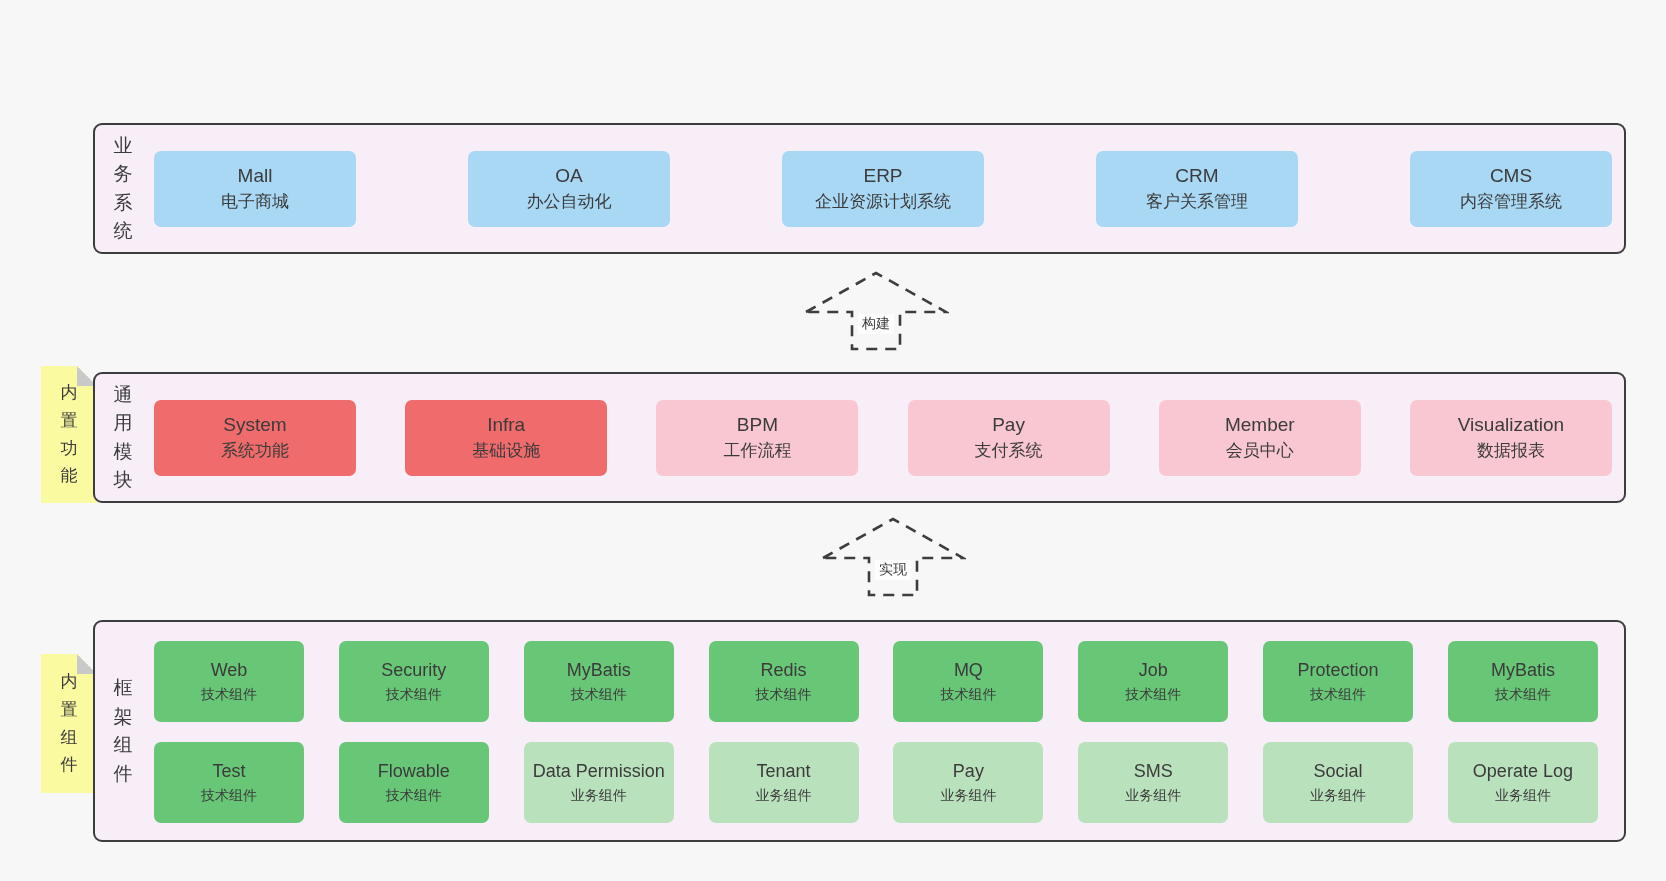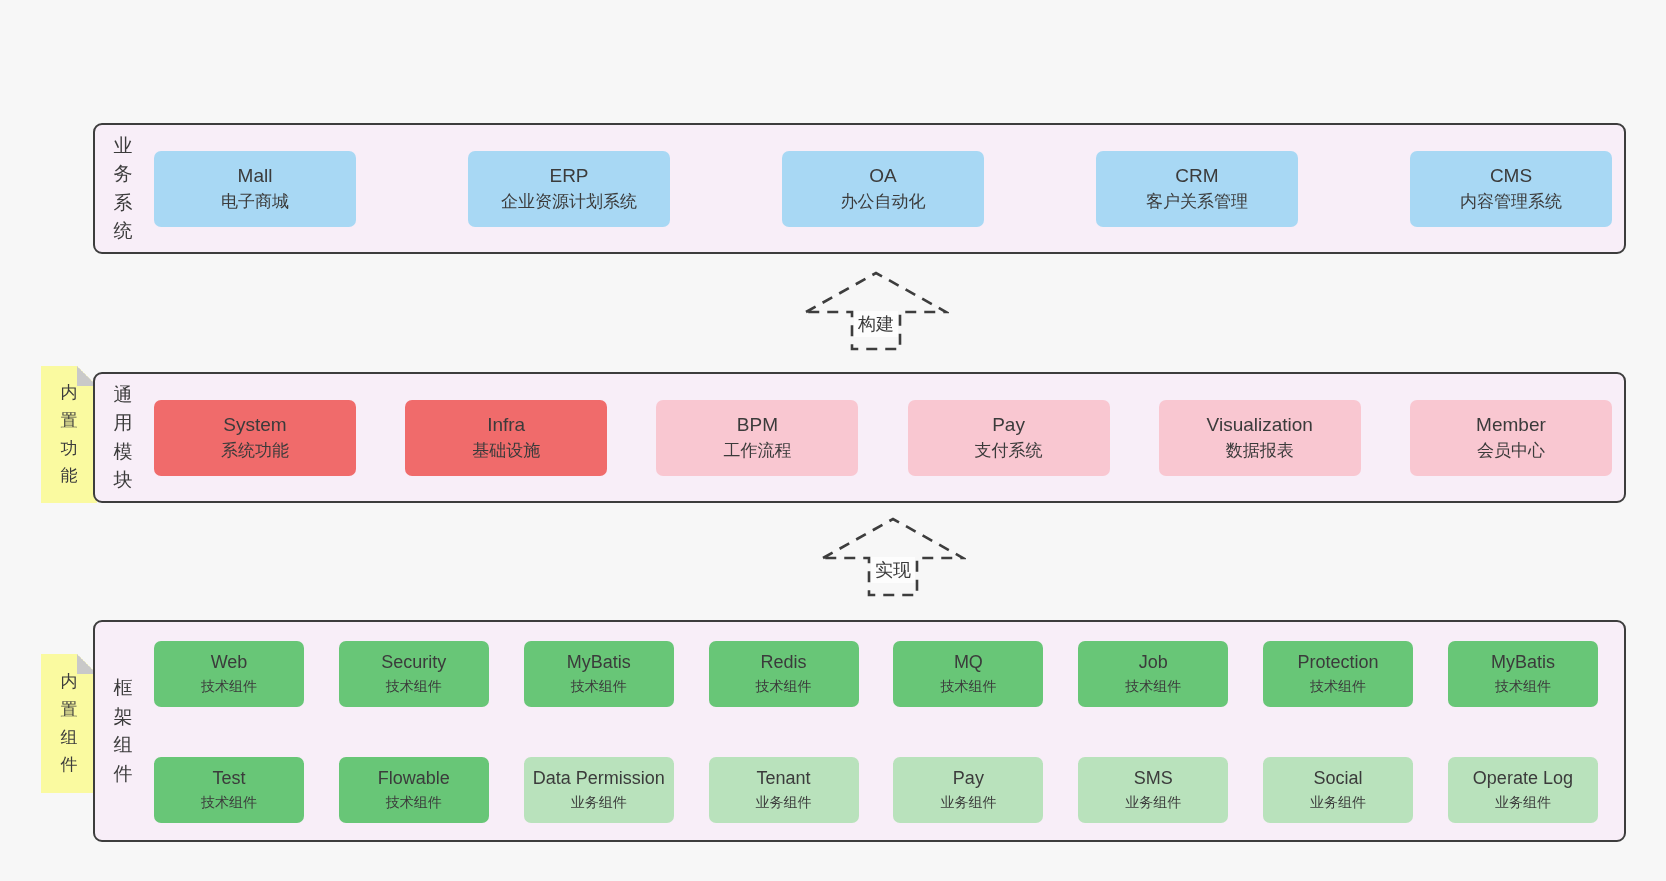--- a/index.html
+++ b/index.html
@@ -40,21 +40,21 @@
     display: flex; flex-direction: column; justify-content: space-between;
   }
   .row8 { display: flex; justify-content: space-between; }
 
   .box {
     border-radius: 7px;
     display: flex; flex-direction: column; justify-content: center; align-items: center;
     text-align: center; box-sizing: border-box; padding: 2px 4px;
   }
   .box.large { width: 202px; height: 76px; }
-  .box.small { width: 150px; height: 66px; }
+  .box.small { width: 150px; height: 81px; }
   .box-en { font-size: 19px; line-height: 26px; }
   .box-zh { font-size: 17px; line-height: 25px; }
   .box.small .box-en { font-size: 18px; line-height: 24px; }
   .box.small .box-zh { font-size: 14px; line-height: 24px; }
 
   .blue       { background: var(--box-blue, #a8d8f4); }
   .red        { background: var(--box-red, #f06b6b); justify-content: center; }
   .pink       { background: var(--box-pink, #f9c7d1); }
   .green      { background: var(--box-green, #68c677); }
   .lightgreen { background: var(--box-lightgreen, #b9e2bc); }
@@ -83,44 +83,44 @@
   #arrow-build     { left: 803px; top: 270px; }
   #arrow-implement { left: 820px; top: 516px; }
   .arrow svg { display: block; width: 146px; height: 82px; }
   .arrow polygon {
     fill: none; stroke: var(--section-border, #3d3d3d);
     stroke-width: 2.6; stroke-dasharray: 11 8; stroke-linejoin: miter;
   }
   .arrow-label {
     position: absolute; left: 50%; top: 54px; transform: translate(-50%, -50%);
     background: var(--arrow-label-bg, #fdfdfd);
-    padding: 1px 4px; font-size: 18px; color: var(--text, #3b3b3b);
+    padding: 1px 4px; font-size: 14px; color: var(--text, #3b3b3b);
     white-space: nowrap;
   }
 </style>
 </head>
 <body>
 
 <div class="section" id="section-business">
   <div class="section-label">业
 务
 系
 统</div>
   <div class="row6">
     <div class="box large blue">
       <div class="box-en">Mall</div>
       <div class="box-zh">电子商城</div>
     </div>
     <div class="box large blue">
+      <div class="box-en">OA</div>
+      <div class="box-zh">办公自动化</div>
+    </div>
+    <div class="box large blue">
       <div class="box-en">ERP</div>
       <div class="box-zh">企业资源计划系统</div>
-    </div>
-    <div class="box large blue">
-      <div class="box-en">OA</div>
-      <div class="box-zh">办公自动化</div>
     </div>
     <div class="box large blue">
       <div class="box-en">CRM</div>
       <div class="box-zh">客户关系管理</div>
     </div>
     <div class="box large blue">
       <div class="box-en">CMS</div>
       <div class="box-zh">内容管理系统</div>
     </div>
   </div>
@@ -153,26 +153,26 @@
     </div>
     <div class="box large pink">
       <div class="box-en">BPM</div>
       <div class="box-zh">工作流程</div>
     </div>
     <div class="box large pink">
       <div class="box-en">Pay</div>
       <div class="box-zh">支付系统</div>
     </div>
     <div class="box large pink">
+      <div class="box-en">Member</div>
+      <div class="box-zh">会员中心</div>
+    </div>
+    <div class="box large pink">
       <div class="box-en">Visualization</div>
       <div class="box-zh">数据报表</div>
-    </div>
-    <div class="box large pink">
-      <div class="box-en">Member</div>
-      <div class="box-zh">会员中心</div>
     </div>
   </div>
 </div>
 
 <div class="arrow" id="arrow-implement">
   <svg viewBox="0 0 146 82">
     <polygon points="3,42 73,3 143,42 97,42 97,79 49,79 49,42"></polygon>
   </svg>
   <span class="arrow-label">实现</span>
 </div>

